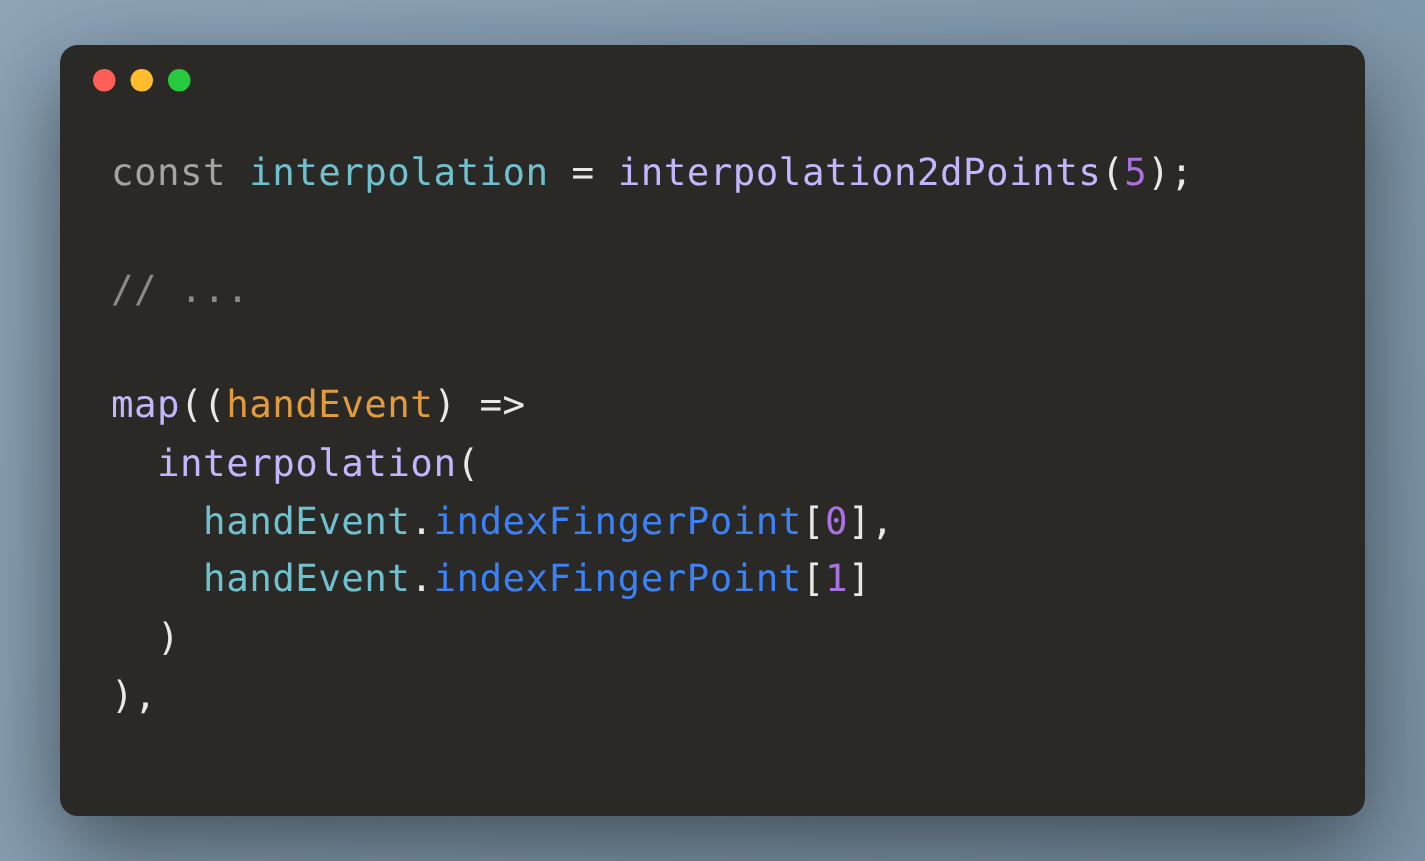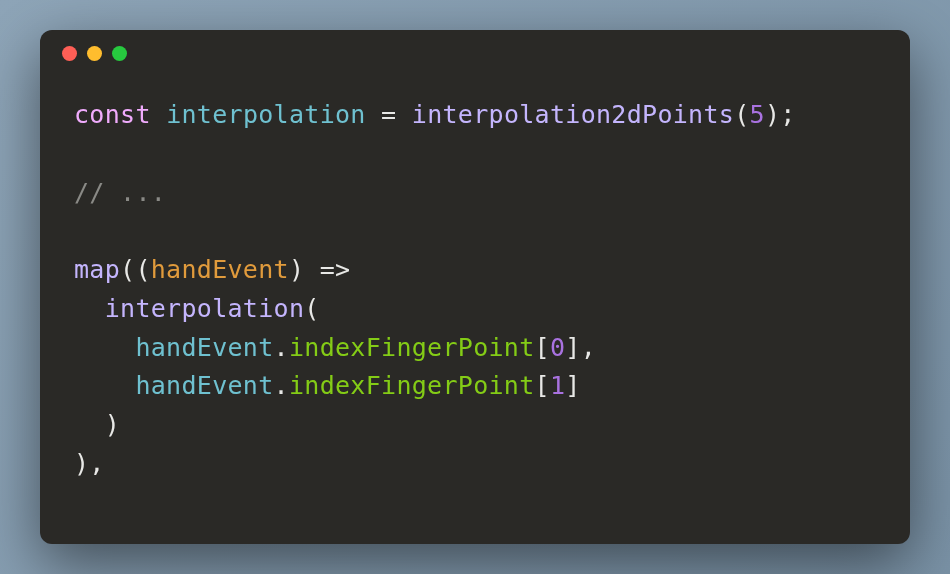--- a/index.html
+++ b/index.html
@@ -40,28 +40,28 @@
     .yellow { background: #ffbd2e; }
     .green { background: #27c93f; }
     .code {
       padding: 20px 34px;
       font-size: 25px;
       line-height: 1.55;
       letter-spacing: 0.3px;
       white-space: pre;
       font-family: "SF Mono", "Monaco", "Consolas", "Menlo", monospace;
     }
-    .tk-keyword   { color: #f0abfc; }
+    .tk-keyword   { color: #a3a3a3; }
     .tk-decl      { color: #6fc1d0; }
     .tk-punct     { color: #e8e8e6; }
     .tk-func      { color: #c4b5fd; }
     .tk-param     { color: #e19b3c; }
     .tk-number    { color: #a972e0; }
     .tk-comment   { color: #8a8a86; }
-    .tk-prop      { color: #84cc16; }
+    .tk-prop      { color: #3b82f6; }
     .tk-default   { color: #e8e8e6; }
     .blank-line {
       display: block;
       height: 1.55em;
     }
   </style>
 </head>
 <body>
 
 <div class="window">

